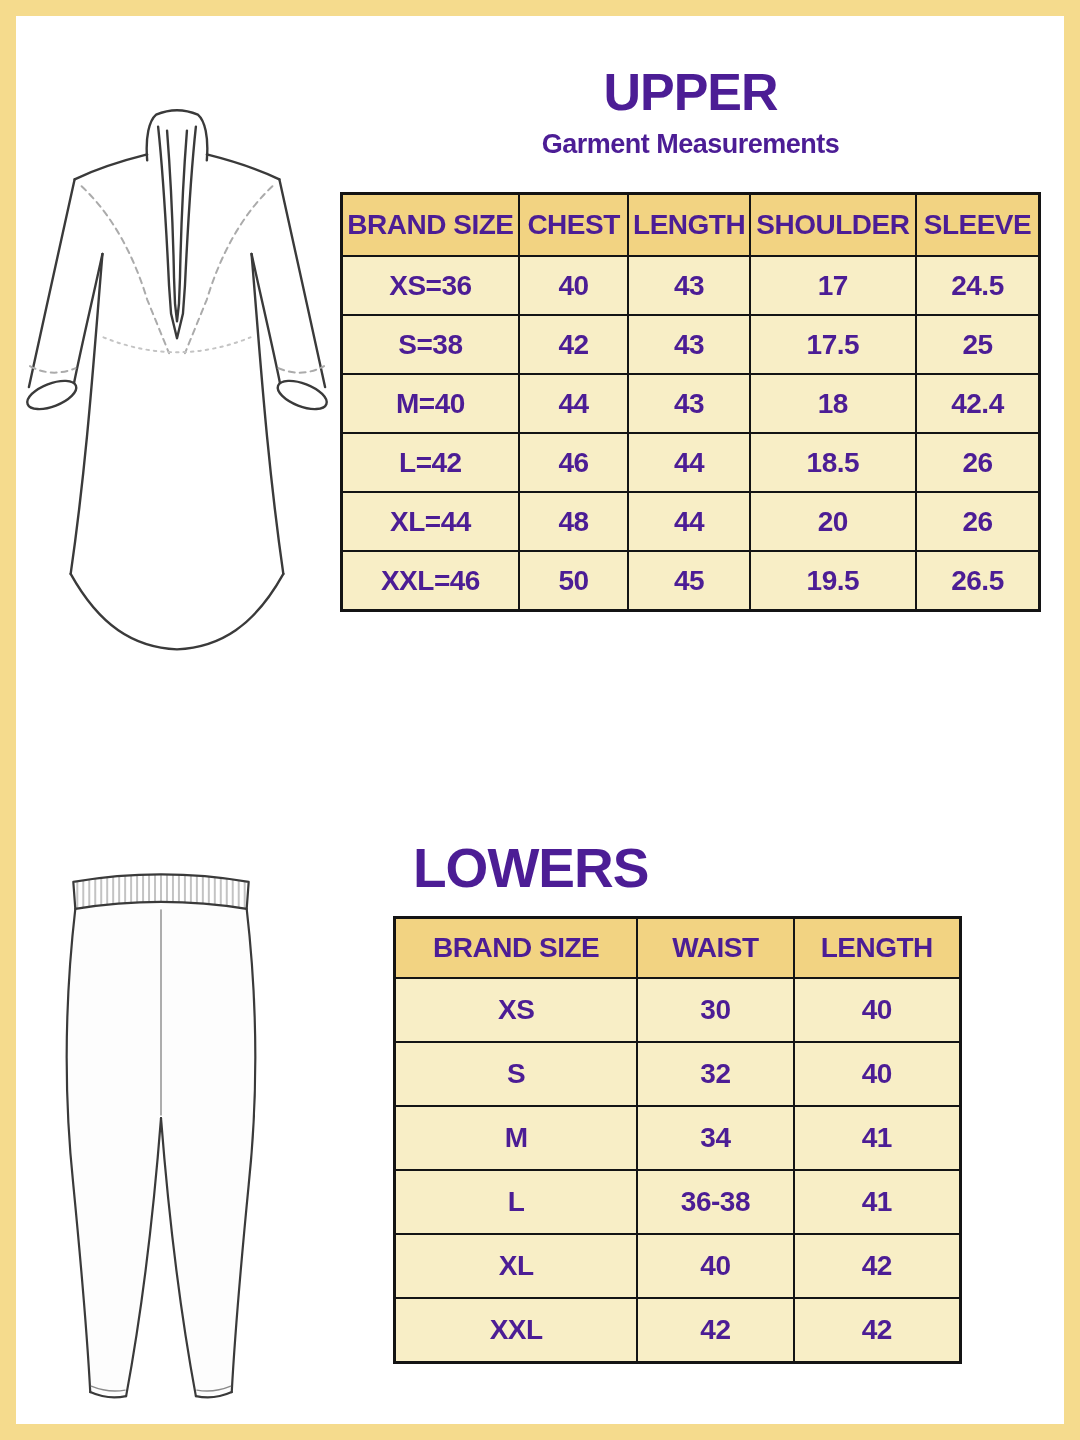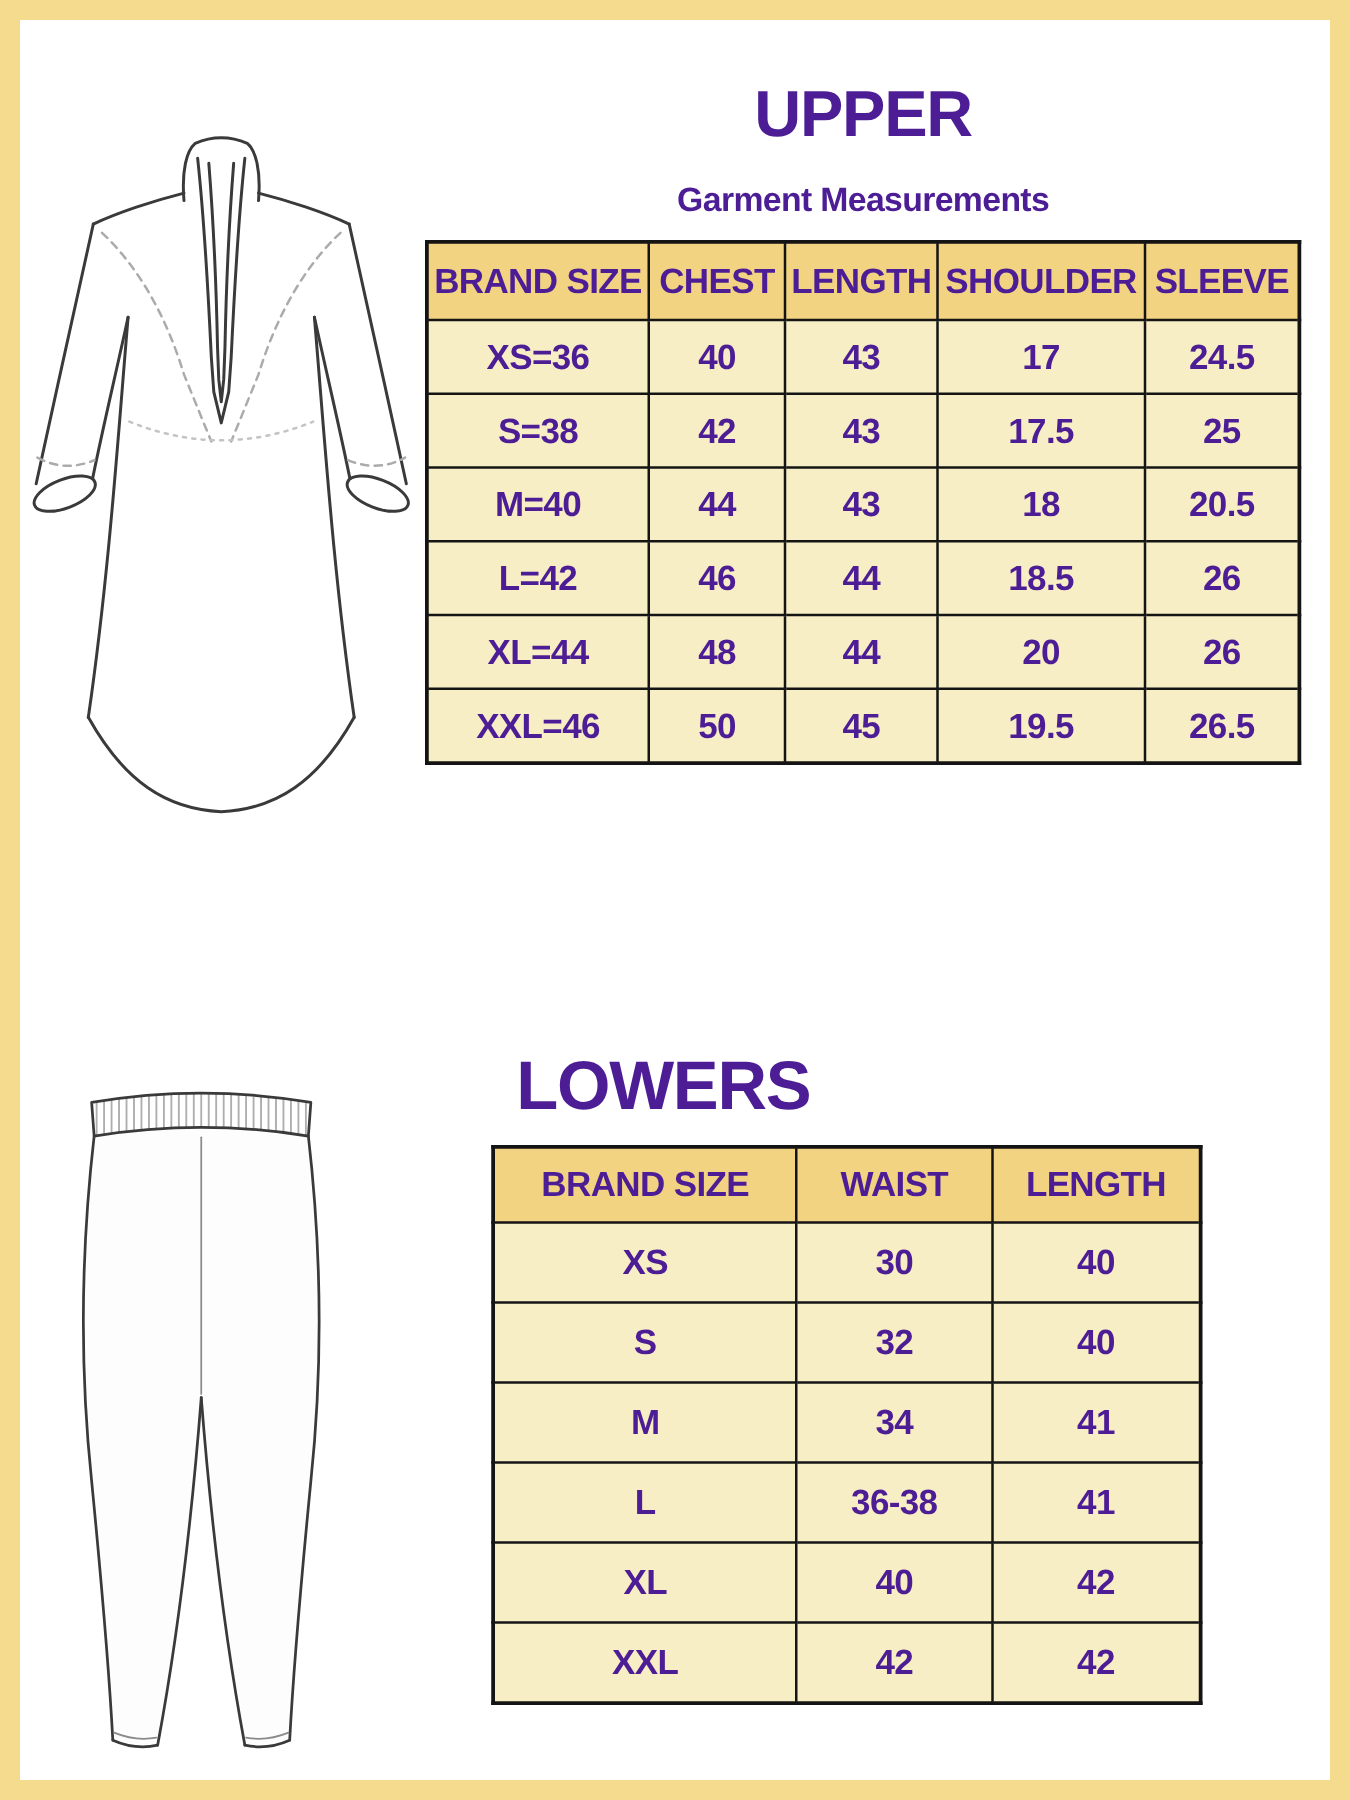--- a/index.html
+++ b/index.html
@@ -6,21 +6,21 @@
   .canvas{
     position:relative;width:1080px;height:1440px;background:#ffffff;
     font-family:"Liberation Sans",sans-serif;color:#4c1d95;overflow:hidden;
   }
   .frame{
     position:absolute;inset:0;border:16px solid #F5DB8D;pointer-events:none;box-sizing:border-box;
   }
   
   .upper-titles{position:absolute;left:340px;top:64px;width:701px;text-align:center;}
   .title-main{font-size:52px;font-weight:700;letter-spacing:-1px;line-height:1.1;}
-  .title-sub{font-size:27px;font-weight:700;letter-spacing:-0.5px;margin-top:24px;}
+  .title-sub{font-size:27px;font-weight:700;letter-spacing:-0.5px;margin-top:8px;}
   .lowers-title{position:absolute;left:413px;top:836px;width:569px;text-align:left;
     font-size:55px;font-weight:700;letter-spacing:-1px;}
   
   table.size{border-collapse:collapse;table-layout:fixed;position:absolute;
     border:3px solid #141414;}
   table.size th,table.size td{
     border:2px solid #141414;text-align:center;vertical-align:middle;
     font-weight:700;letter-spacing:-0.5px;padding:0;
   }
   table.size th{background:#F2D382;font-size:28px;}
@@ -120,21 +120,21 @@
         <td>42</td>
         <td>43</td>
         <td>17.5</td>
         <td>25</td>
       </tr>
       <tr>
         <td>M=40</td>
         <td>44</td>
         <td>43</td>
         <td>18</td>
-        <td>20.5</td>
+        <td>42.4</td>
       </tr>
       <tr>
         <td>L=42</td>
         <td>46</td>
         <td>44</td>
         <td>18.5</td>
         <td>26</td>
       </tr>
       <tr>
         <td>XL=44</td>

